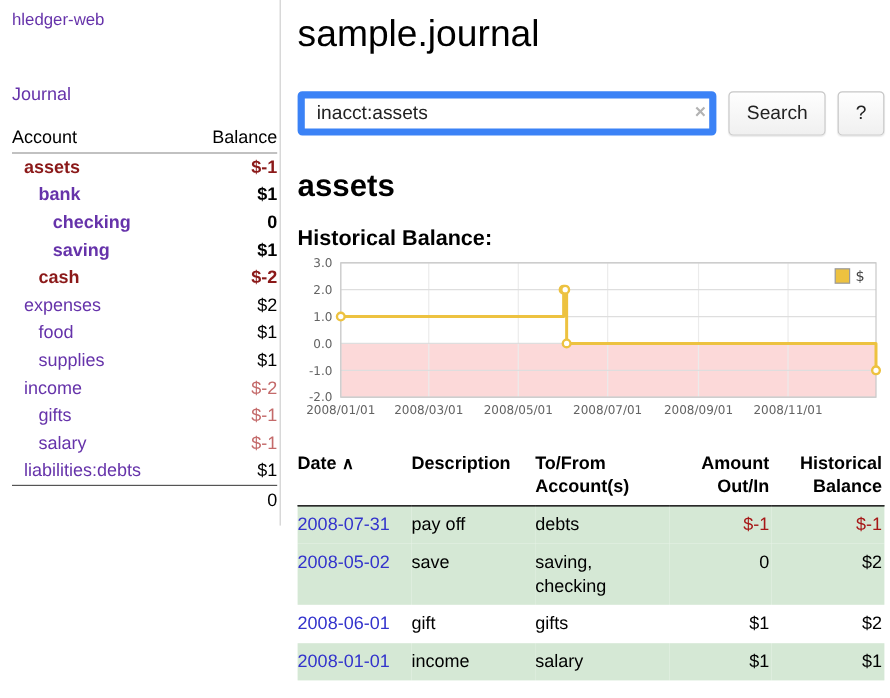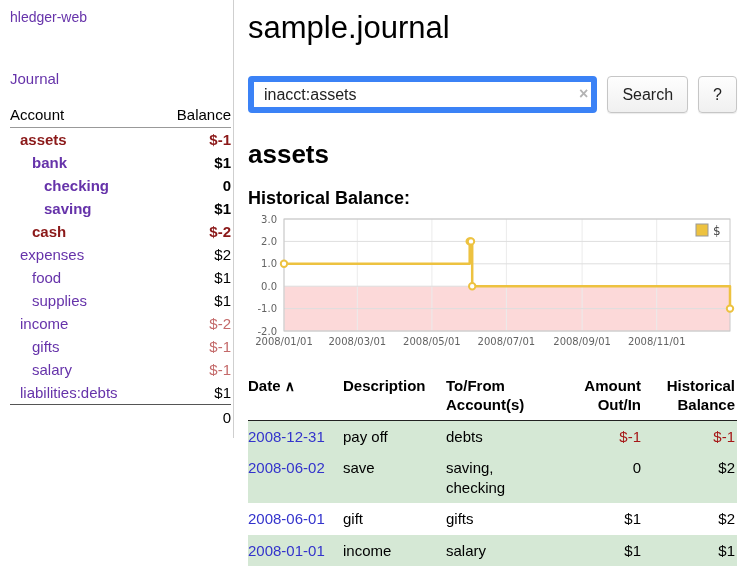--- a/index.html
+++ b/index.html
@@ -205,28 +205,28 @@
           <span class="sort-icon">∧</span>
         </th>
         <th>Description</th>
         <th>To/From Account(s)</th>
         <th class="r">Amount Out/In</th>
         <th class="r">Historical Balance</th>
       </tr>
     </thead>
     <tbody>
       <tr class="stripe">
-        <td class="date"><a>2008-12-31</a></td>
+        <td class="date"><a>2008-07-31</a></td>
         <td>pay off</td>
         <td>debts</td>
         <td class="r neg-amt">$-1</td>
         <td class="r neg-amt">$-1</td>
       </tr>
       <tr class="stripe">
-        <td class="date"><a>2008-06-02</a></td>
+        <td class="date"><a>2008-05-02</a></td>
         <td>save</td>
         <td>saving, checking</td>
         <td class="r">0</td>
         <td class="r">$2</td>
       </tr>
       <tr>
         <td class="date"><a>2008-06-01</a></td>
         <td>gift</td>
         <td>gifts</td>
         <td class="r">$1</td>

